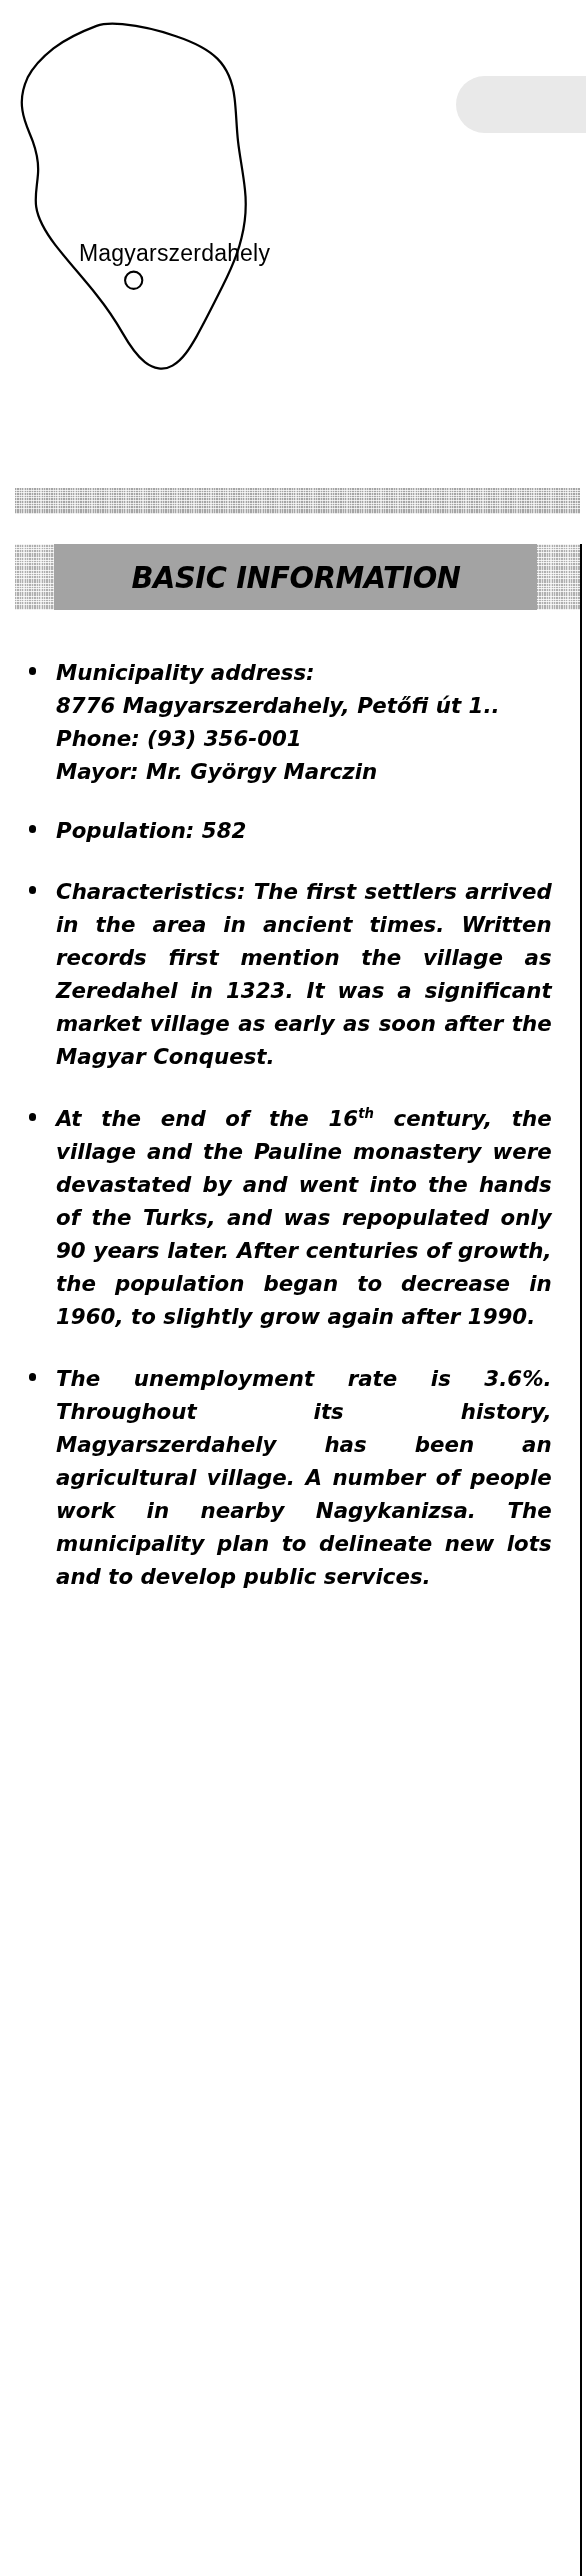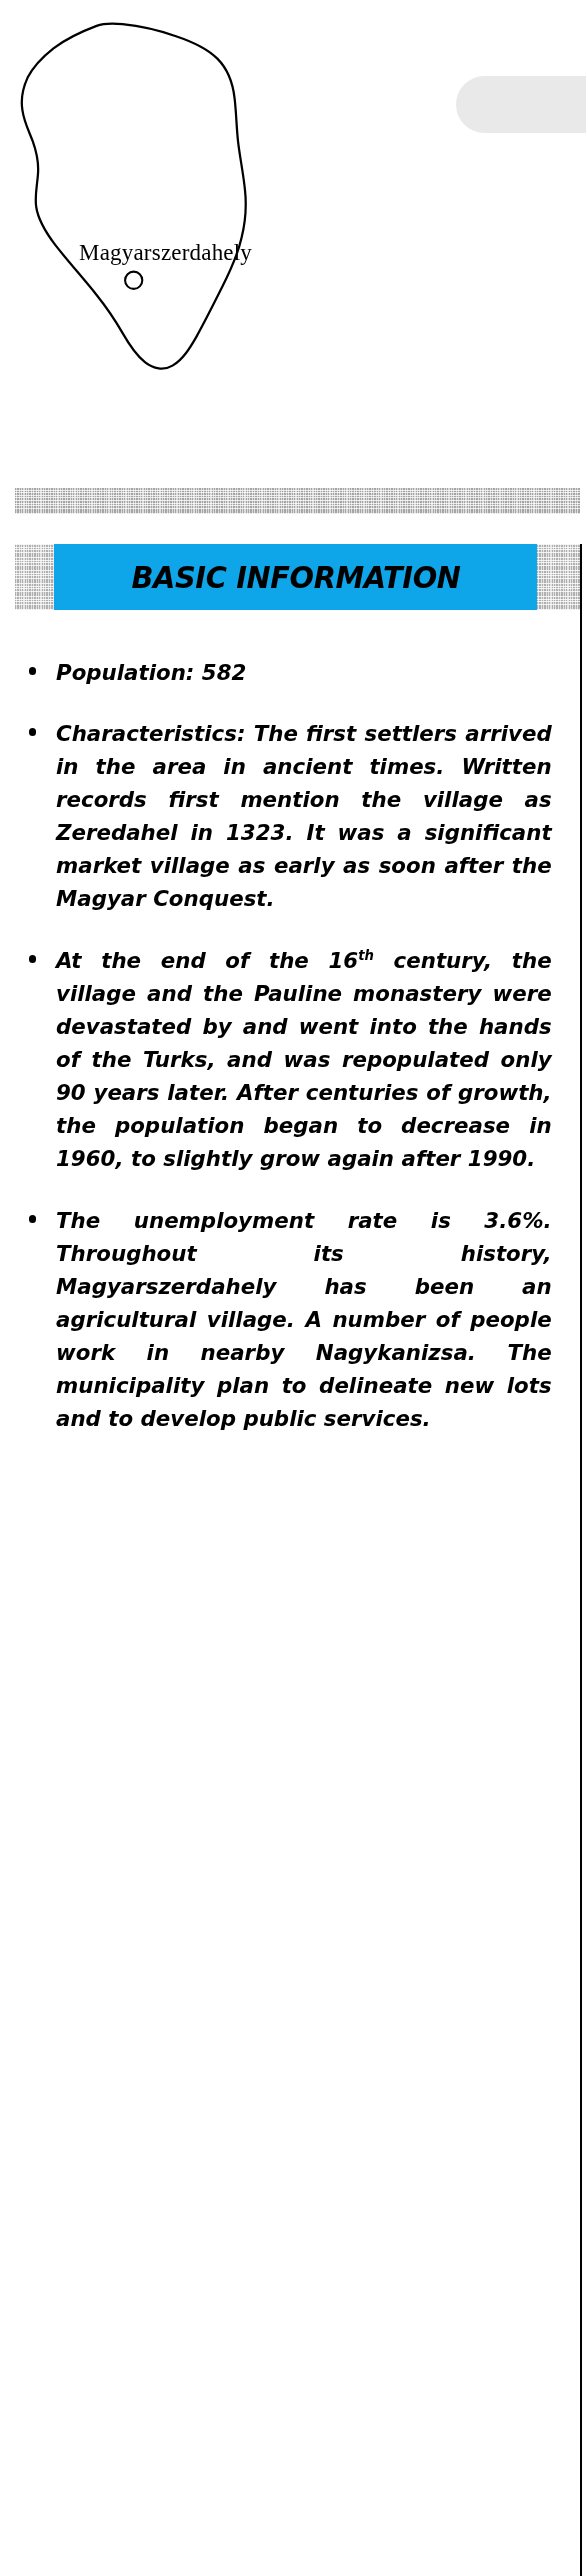--- a/index.html
+++ b/index.html
@@ -26,21 +26,21 @@
   }
   #map-svg {
     position: absolute;
     left: 0;
     top: 0;
   }
   #map-label {
     position: absolute;
     left: 79px;
     top: 240px;
-    font-family: Liberation Serif, serif;
+    font-family: Liberation Sans, sans-serif;
     font-size: 23px;
     letter-spacing: 0.2px;
     color: #000;
     white-space: nowrap;
   }
   #map-blob {
     position: absolute;
     left: 456px;
     top: 76px;
     width: 131px;
@@ -73,21 +73,21 @@
     background-image:
       repeating-linear-gradient(0deg, rgba(255,255,255,0.8) 0px, rgba(255,255,255,0.8) 0.9px, rgba(0,0,0,0) 0.9px, rgba(0,0,0,0) 2.6px),
       repeating-linear-gradient(90deg, rgba(0,0,0,0.16) 0px, rgba(0,0,0,0.16) 0.9px, rgba(255,255,255,0.4) 0.9px, rgba(255,255,255,0.4) 1.7px);
   }
   #header-plate {
     position: absolute;
     left: 54px;
     top: 544px;
     width: 483px;
     height: 66px;
-    background: #0ea5e9;
+    background: #a3a3a3;
     display: flex;
     align-items: center;
     justify-content: center;
   }
   #header-title {
     font-family: "DejaVu Sans", sans-serif;
     font-weight: bold;
     font-style: italic;
     font-size: 31px;
     letter-spacing: -0.4px;
@@ -209,20 +209,27 @@
 <div id="header-band"></div>
 <div id="header-plate">
   <div id="header-title">BASIC INFORMATION</div>
 </div>
 
 <div id="right-rule"></div>
 
 <div id="content">
 
 
+  <div class="item" style="margin-bottom:26px;">
+    <span class="bullet"></span>
+    <div class="sub label-bold">Municipality address:</div>
+    <div class="sub label-bold">8776 Magyarszerdahely, Petőfi út 1..</div>
+    <div class="sub label-bold">Phone: (93) 356-001</div>
+    <div class="sub label-bold">Mayor: Mr. György Marczin</div>
+  </div>
 
   <div class="item" style="margin-bottom:28px;">
     <span class="bullet"></span>
     <div class="para nojust">Population: 582</div>
   </div>
 
   <div class="item">
     <span class="bullet"></span>
     <div class="para">Characteristics: The first settlers arrived in the area in ancient times. Written records first mention the village as Zeredahel in 1323. It was a significant market village as early as soon after the Magyar Conquest.</div>
   </div>

